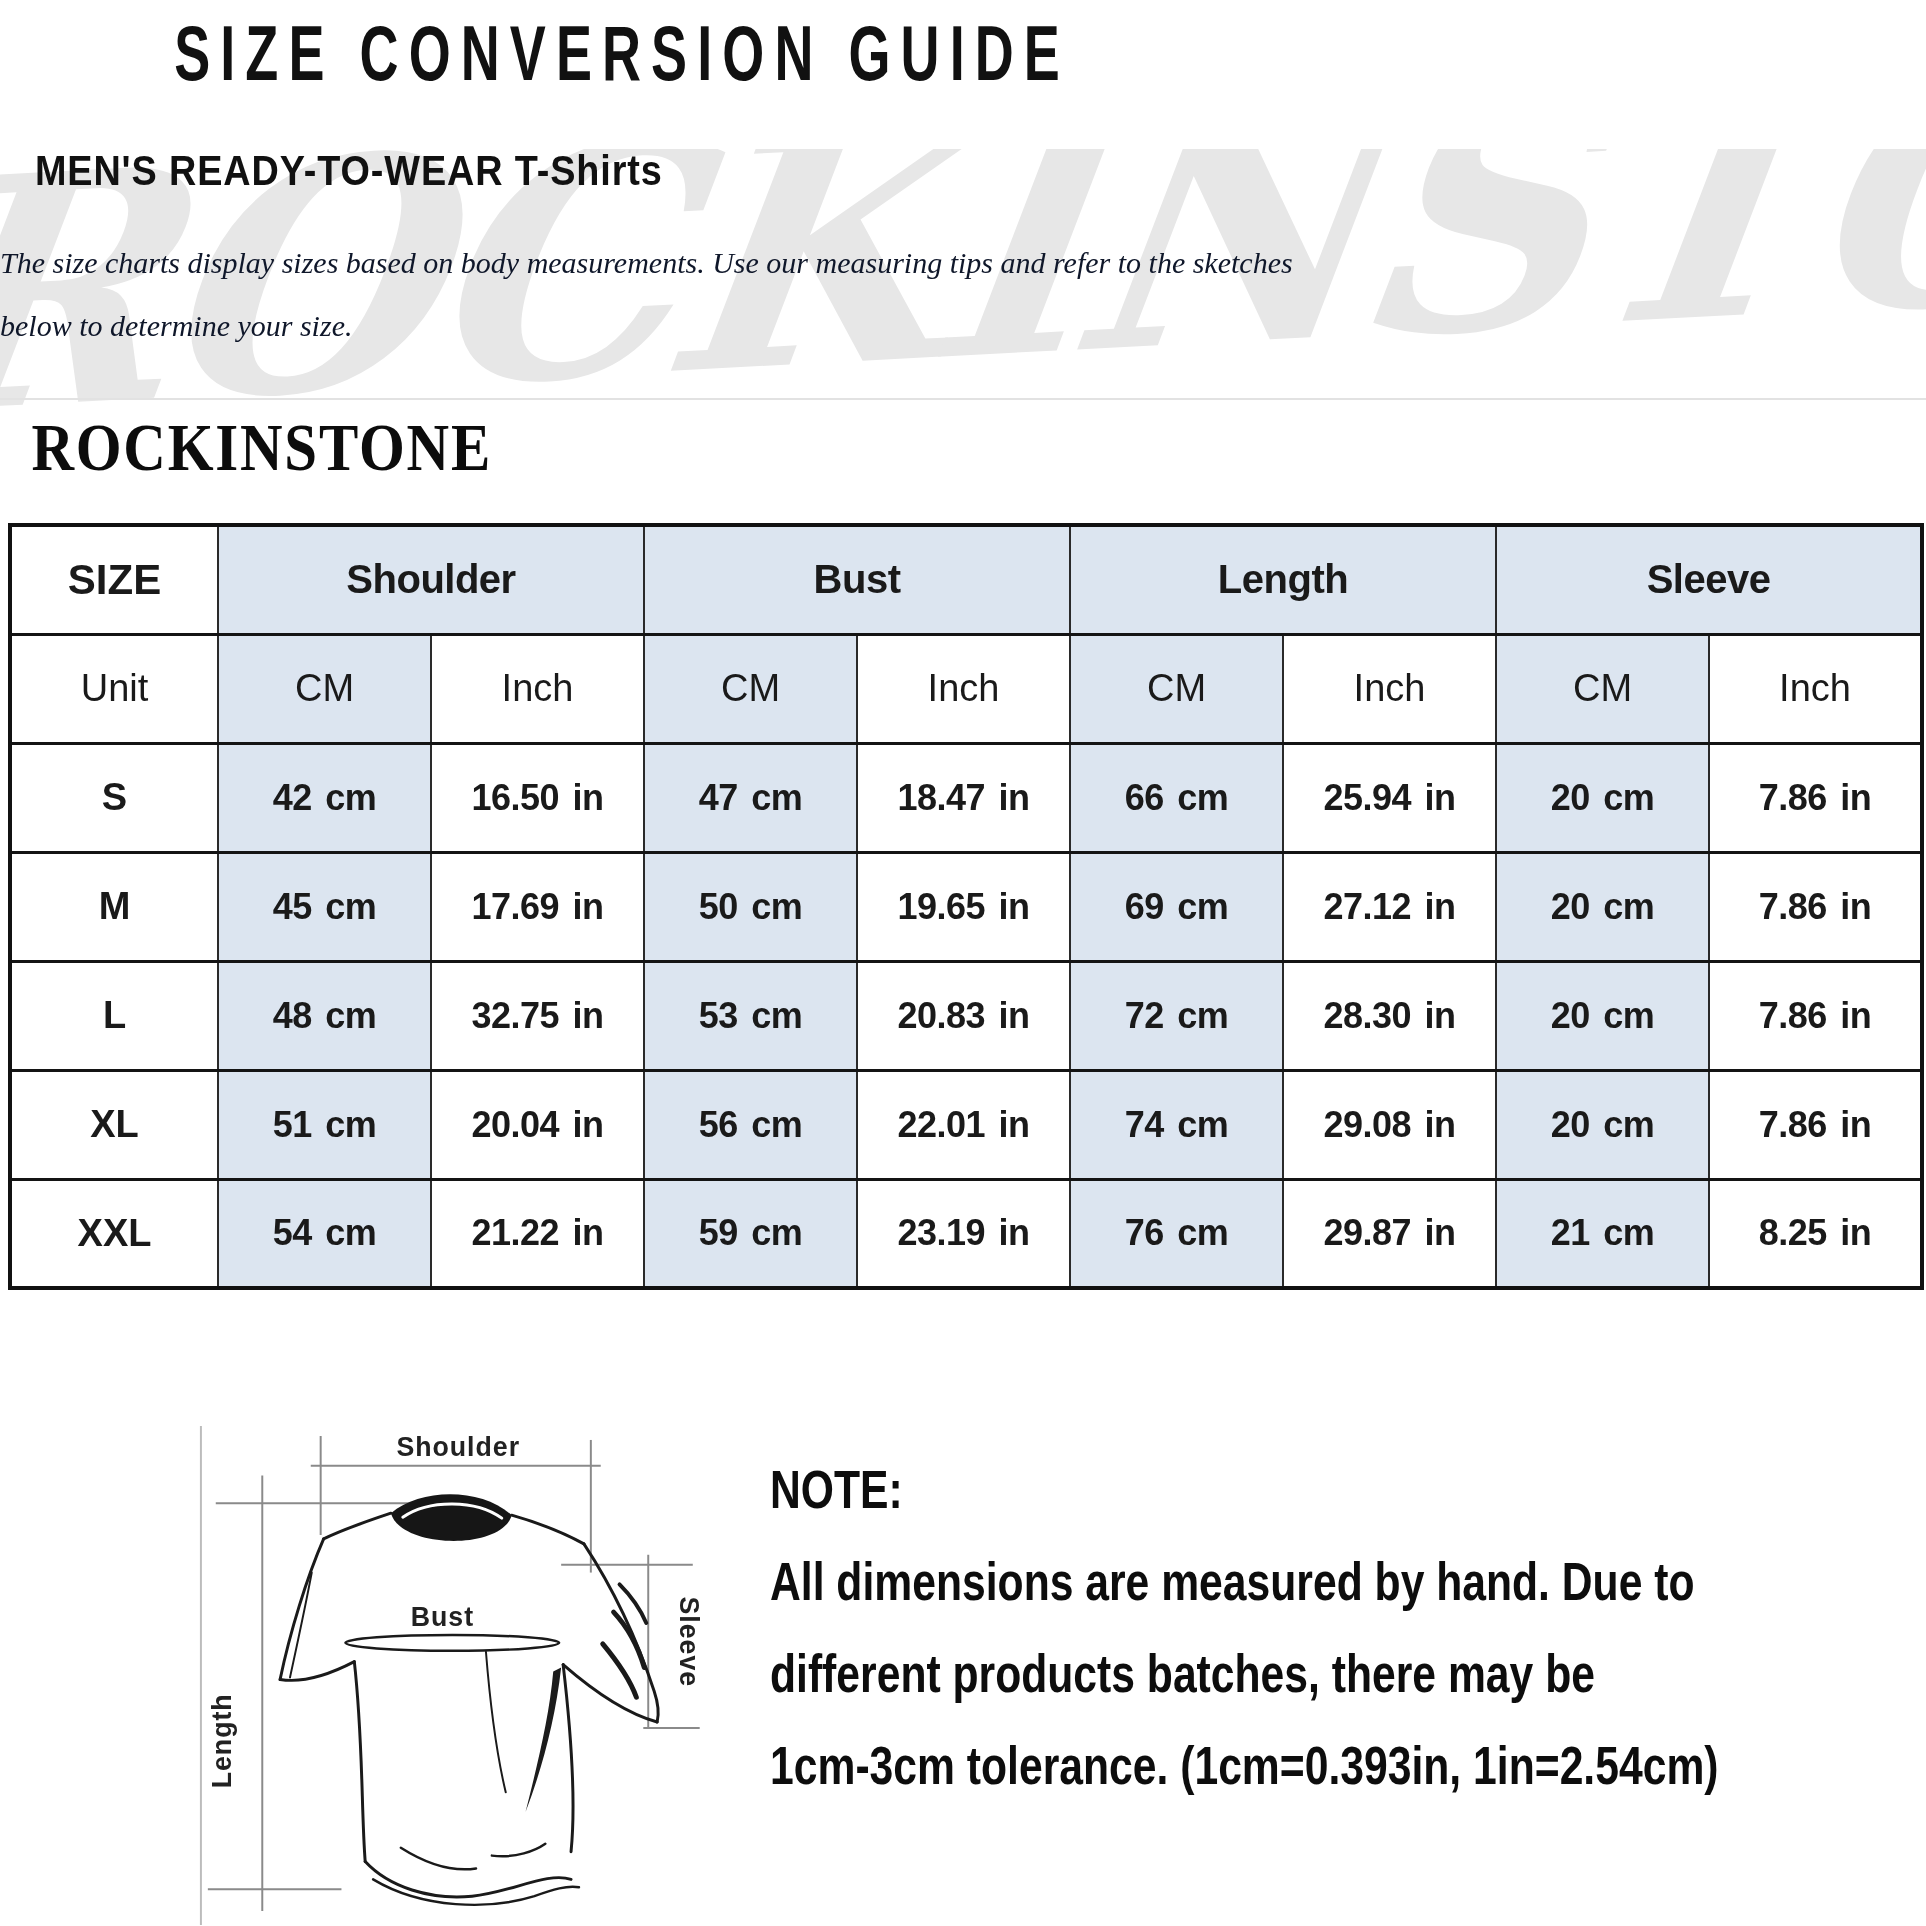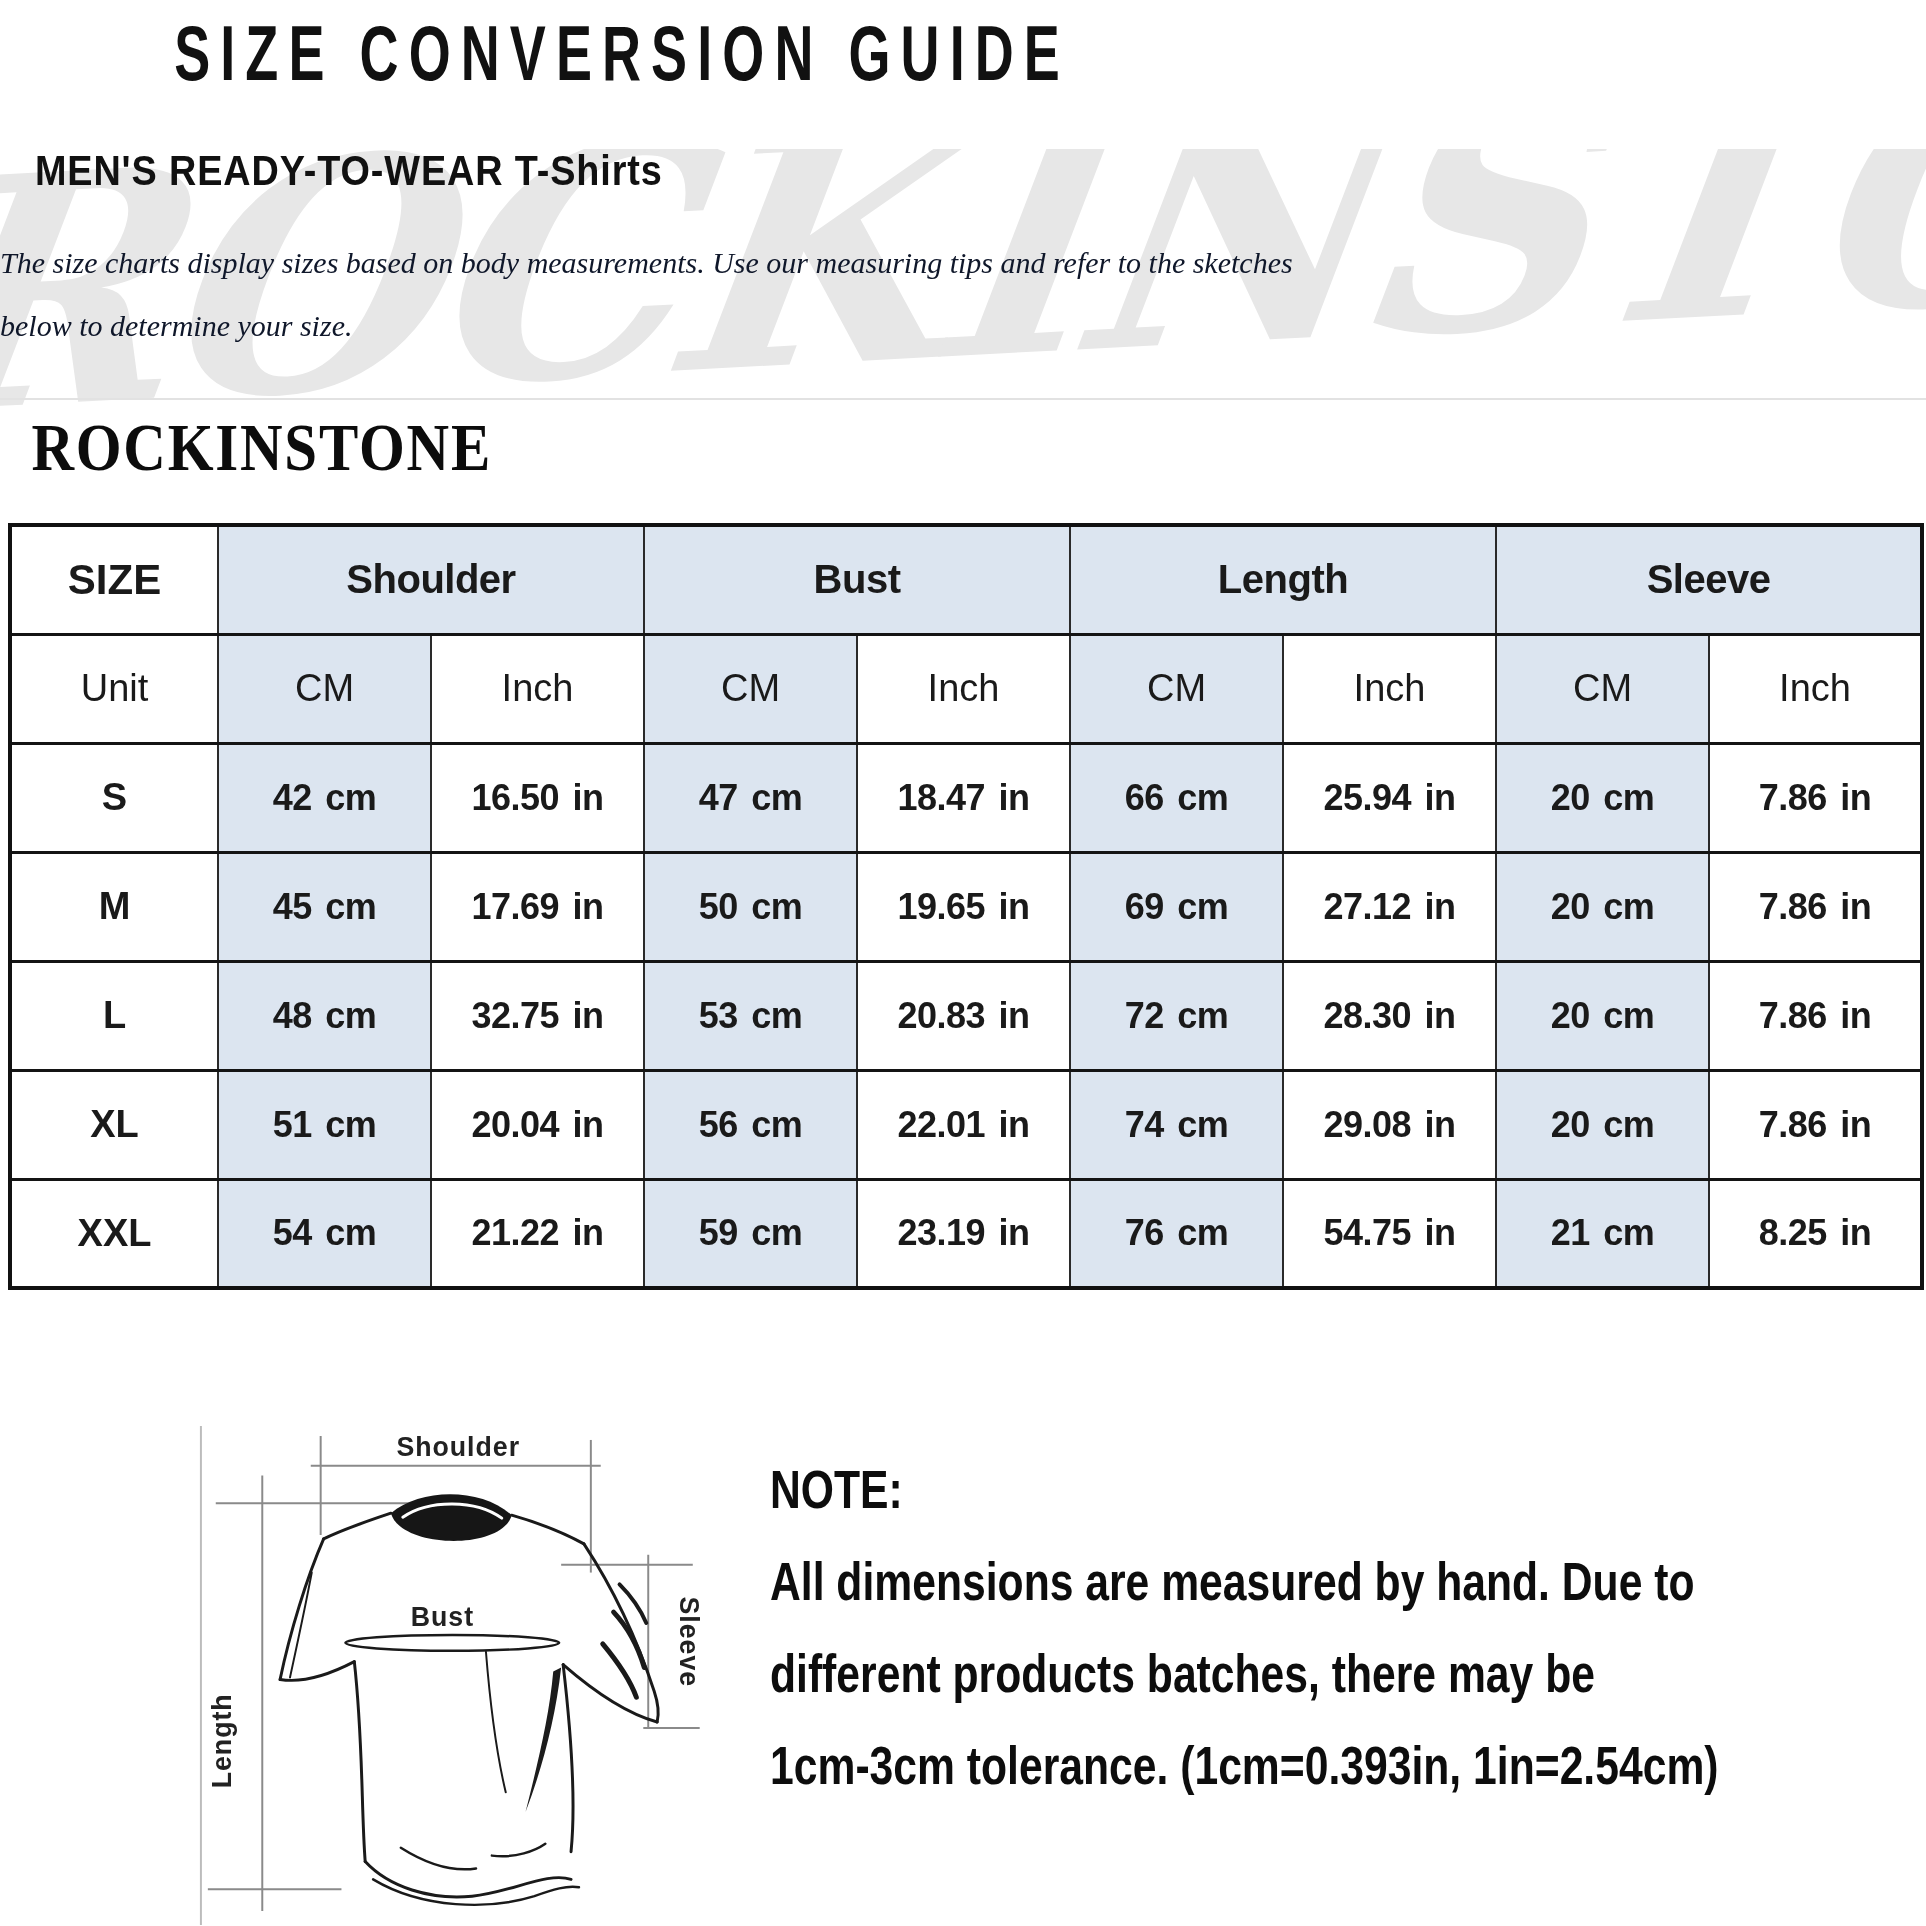--- a/index.html
+++ b/index.html
@@ -164,21 +164,21 @@
         <td class="val blue">20 cm</td>
         <td class="val">7.86 in</td>
       </tr>
       <tr>
         <td class="szc">XXL</td>
         <td class="val blue">54 cm</td>
         <td class="val">21.22 in</td>
         <td class="val blue">59 cm</td>
         <td class="val">23.19 in</td>
         <td class="val blue">76 cm</td>
-        <td class="val">54.75 in</td>
+        <td class="val">29.87 in</td>
         <td class="val blue">21 cm</td>
         <td class="val">8.25 in</td>
       </tr>
     </tbody>
   </table>
 
   <svg class="diagram" width="574" height="503" viewBox="0 0 580 508">
 
     <line x1="8" y1="2" x2="8" y2="506" stroke="#bcbcbc" stroke-width="2"></line>
 

